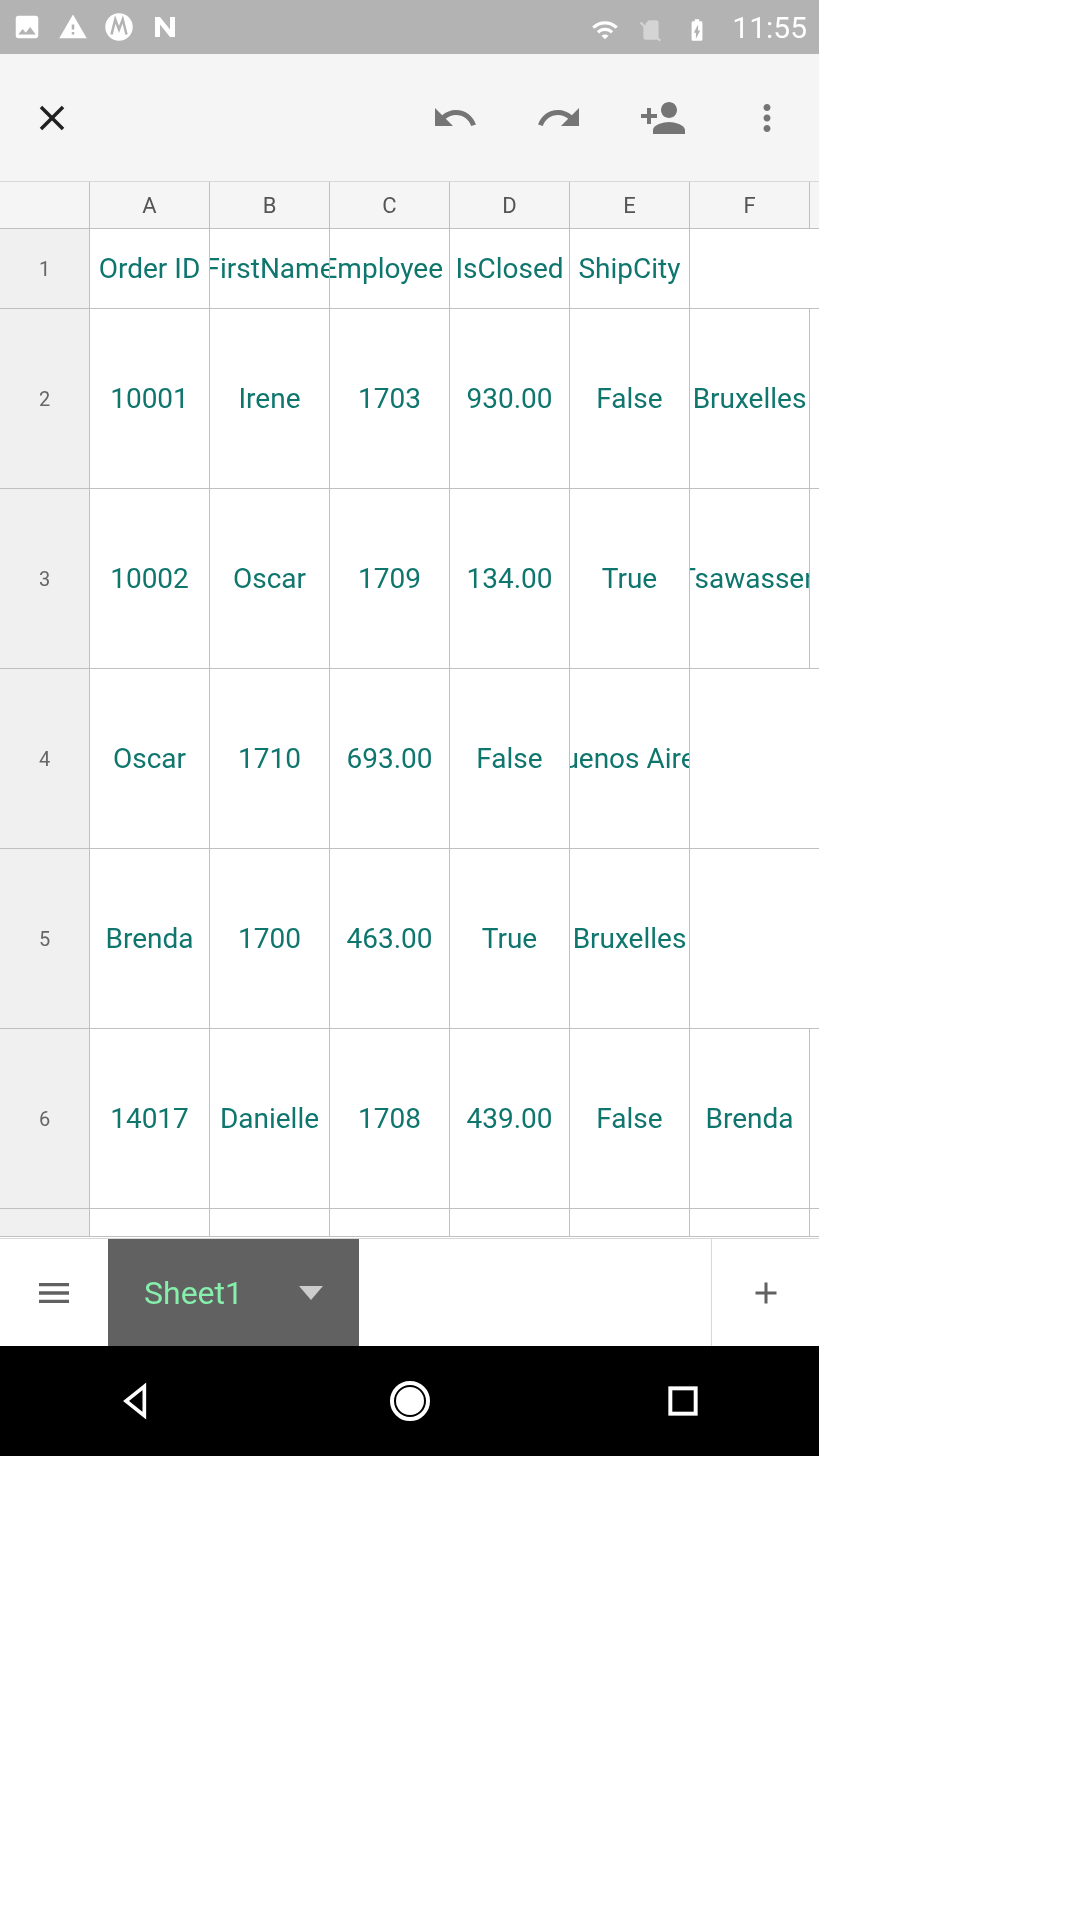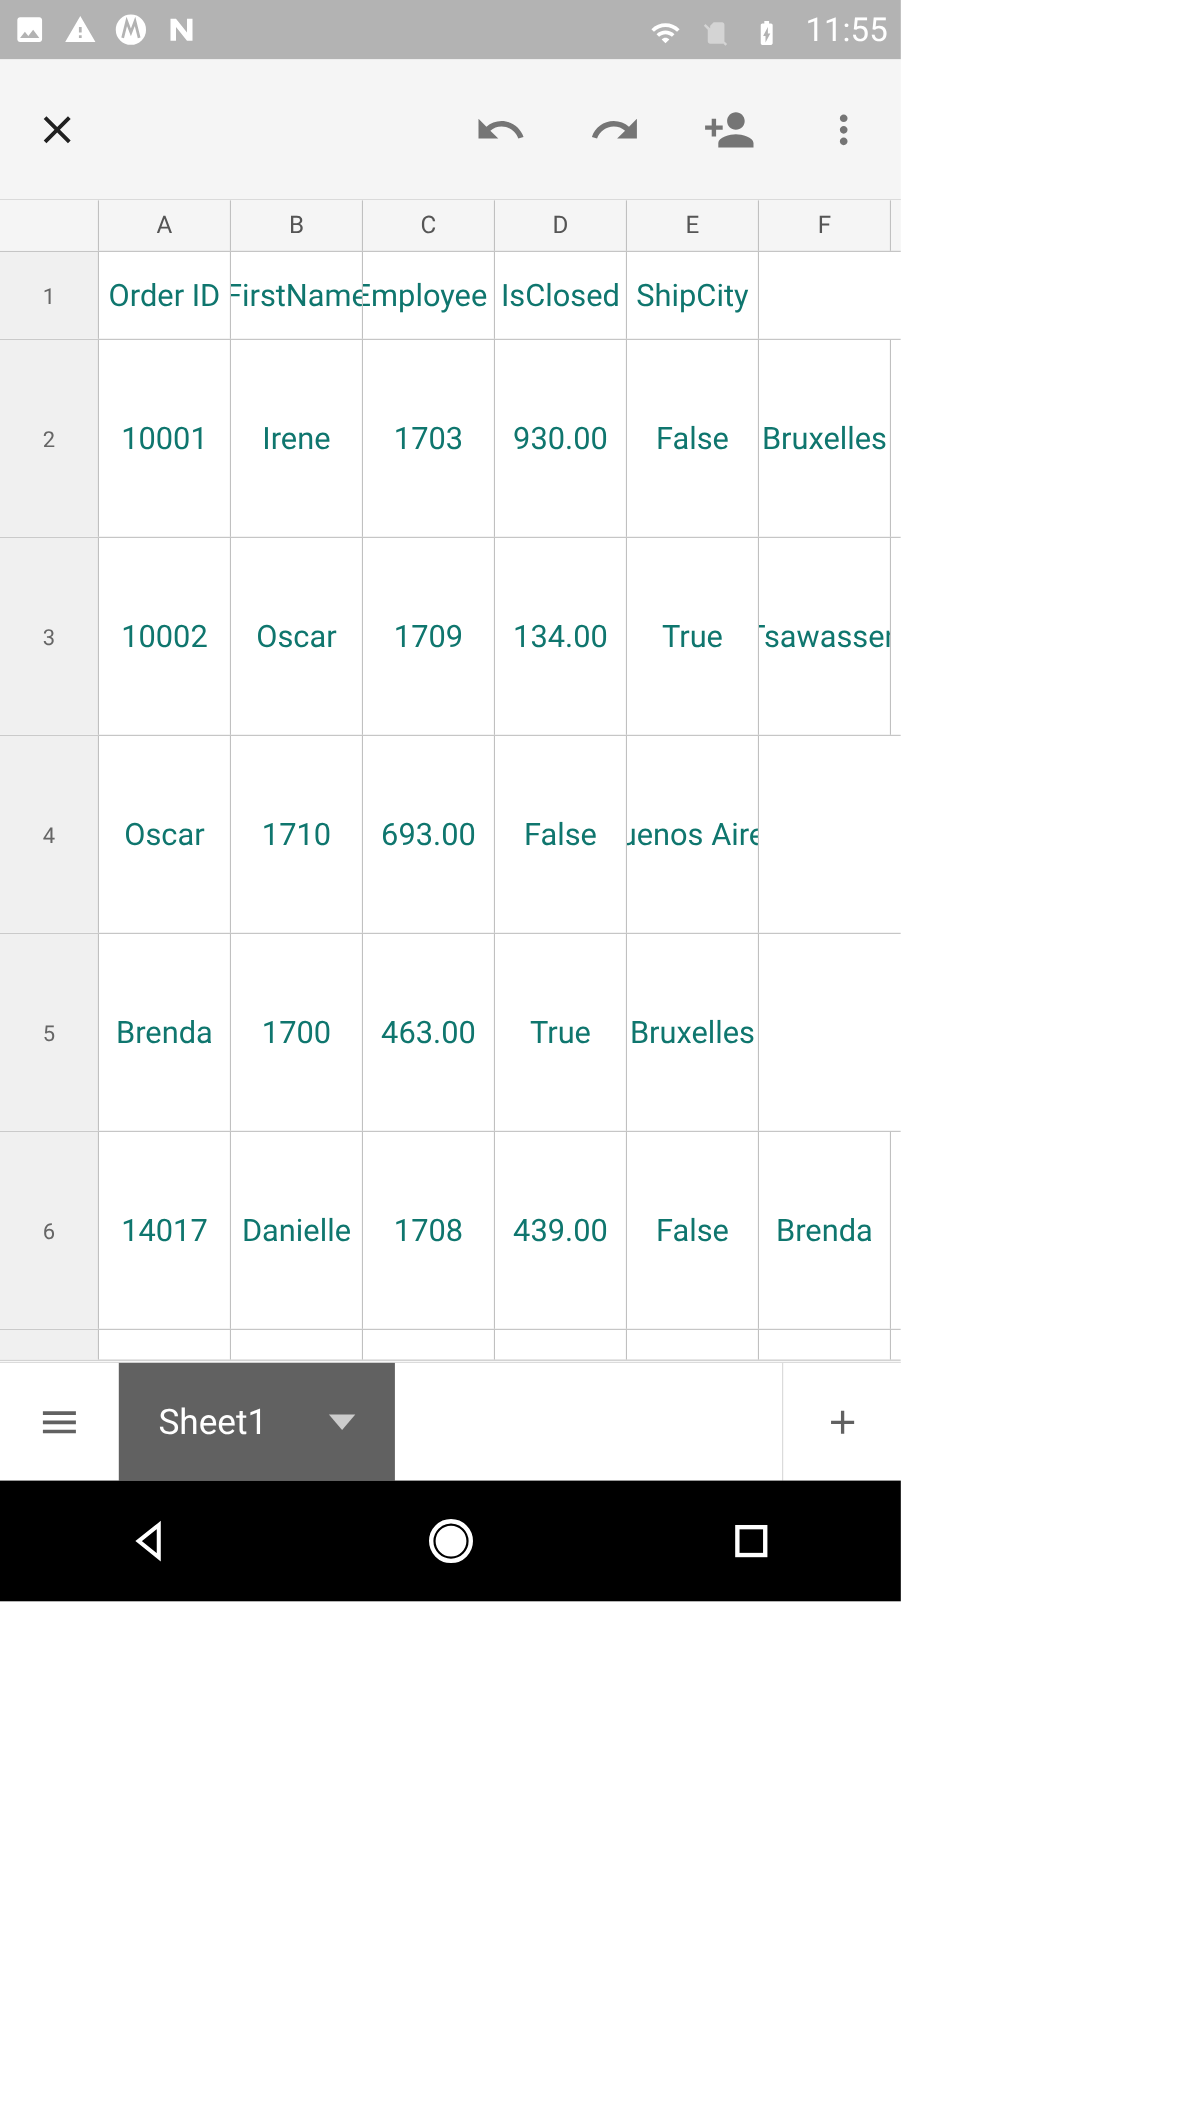--- a/index.html
+++ b/index.html
@@ -188,21 +188,21 @@
     .sheet-menu {
       width: 108px;
       display: flex;
       align-items: center;
       justify-content: center;
       cursor: pointer;
     }
     
     .sheet-tab {
       background: #616161;
-      color: #ffffff;
+      color: #86efac;
       padding: 0 36px;
       display: flex;
       align-items: center;
       gap: 56px;
       font-size: 32px;
       cursor: pointer;
     }
     
     .sheet-tab-dropdown {
       width: 0;

